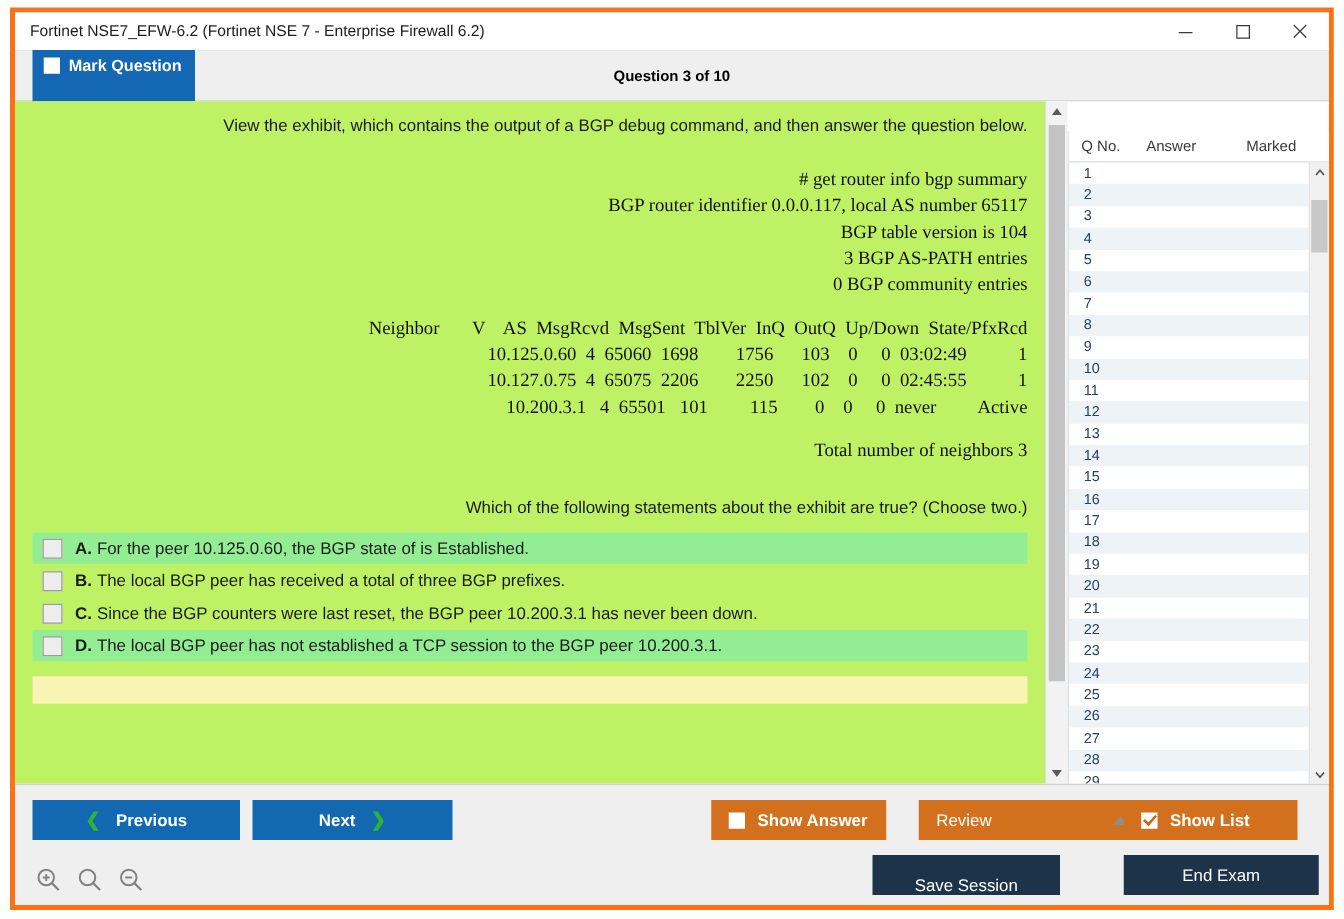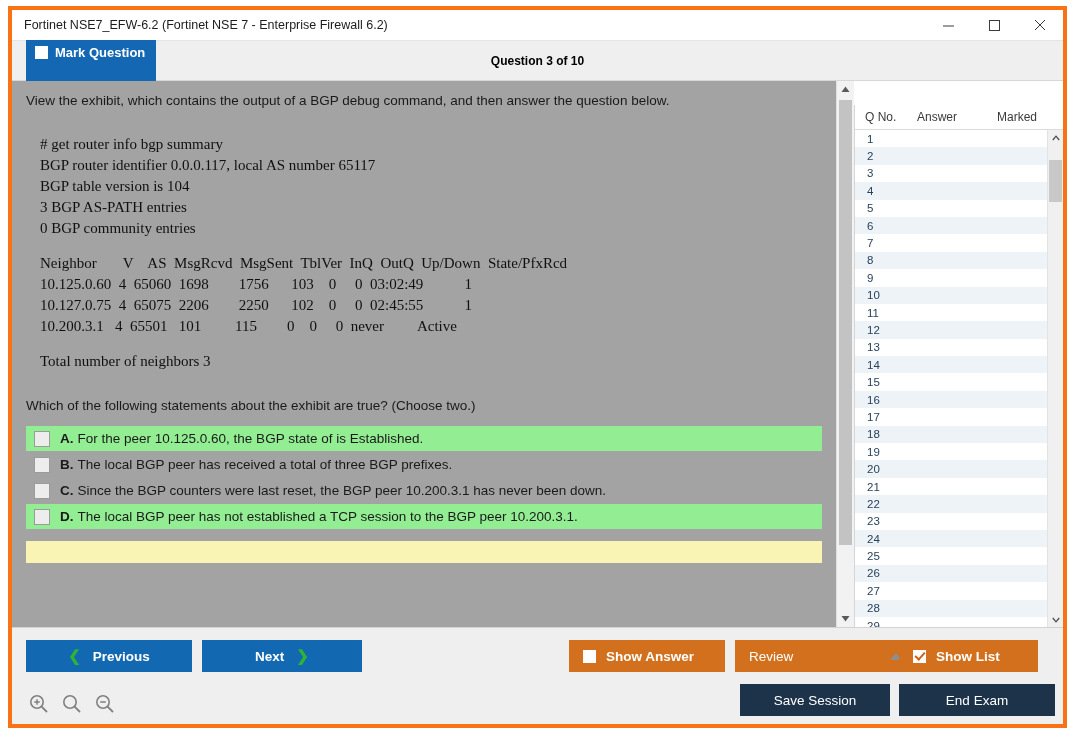--- a/index.html
+++ b/index.html
@@ -98,21 +98,22 @@
   .body-split {
     flex: 1;
     display: flex;
     min-height: 0;
     background: #ffffff;
   }
   .qpane {
     flex: 1;
     position: relative;
     overflow: hidden;
-    background: #a3a3a3;
+    background: #bef264;
+    text-align: right;
   }
   .qpane-inner {
     padding: 12px 14px 0 14px;
   }
   .intro {
     font-size: 13.5px;
     color: #1a1a1a;
     margin-bottom: 26px;
   }
   .exhibit {
@@ -546,36 +547,36 @@
     <div class="btn btn-blue" style="left:14px; top:12px; width:166px; height:32px;">
       <span class="chev" style="margin-right:12px;">❮</span>
       <span>Previous</span>
     </div>
 
     <div class="btn btn-blue" style="left:190px; top:12px; width:160px; height:32px;">
       <span>Next</span>
       <span class="chev" style="margin-left:12px;">❯</span>
     </div>
 
-    <div class="btn btn-orange" style="left:557px; top:12px; width:156px; height:32px; justify-content:flex-start; padding-left:14px; gap:10px;">
+    <div class="btn btn-orange" style="left:557px; top:12px; width:140px; height:32px; justify-content:flex-start; padding-left:14px; gap:10px;">
       <span class="chk-white"></span>
       <span>Show Answer</span>
     </div>
 
     <div class="btn btn-orange" style="left:723px; top:12px; width:179px; height:32px; justify-content:space-between; padding:0 12px 0 14px; font-weight:normal;">
       <span>Review</span>
       <span class="caret-up"></span>
     </div>
 
     <div class="btn btn-orange" style="left:887px; top:12px; width:139px; height:32px; justify-content:flex-start; padding-left:14px; gap:10px;">
       <span class="chk-white checked"></span>
       <span>Show List</span>
     </div>
 
-    <div class="btn btn-navy" style="left:728px; top:56px; width:150px; height:32px;">
+    <div class="btn btn-navy" style="left:686px; top:56px; width:150px; height:32px;align-items:flex-end;">
       <span>Save Session</span>
     </div>
 
     <div class="btn btn-navy" style="left:887px; top:56px; width:156px; height:32px;">
       <span>End Exam</span>
     </div>
 
     <div class="zoombar">
       <svg class="zi" width="21" height="21" viewBox="0 0 21 21">
         <circle cx="9" cy="9" r="6.2" fill="none" stroke="currentColor" stroke-width="1.6"></circle>

